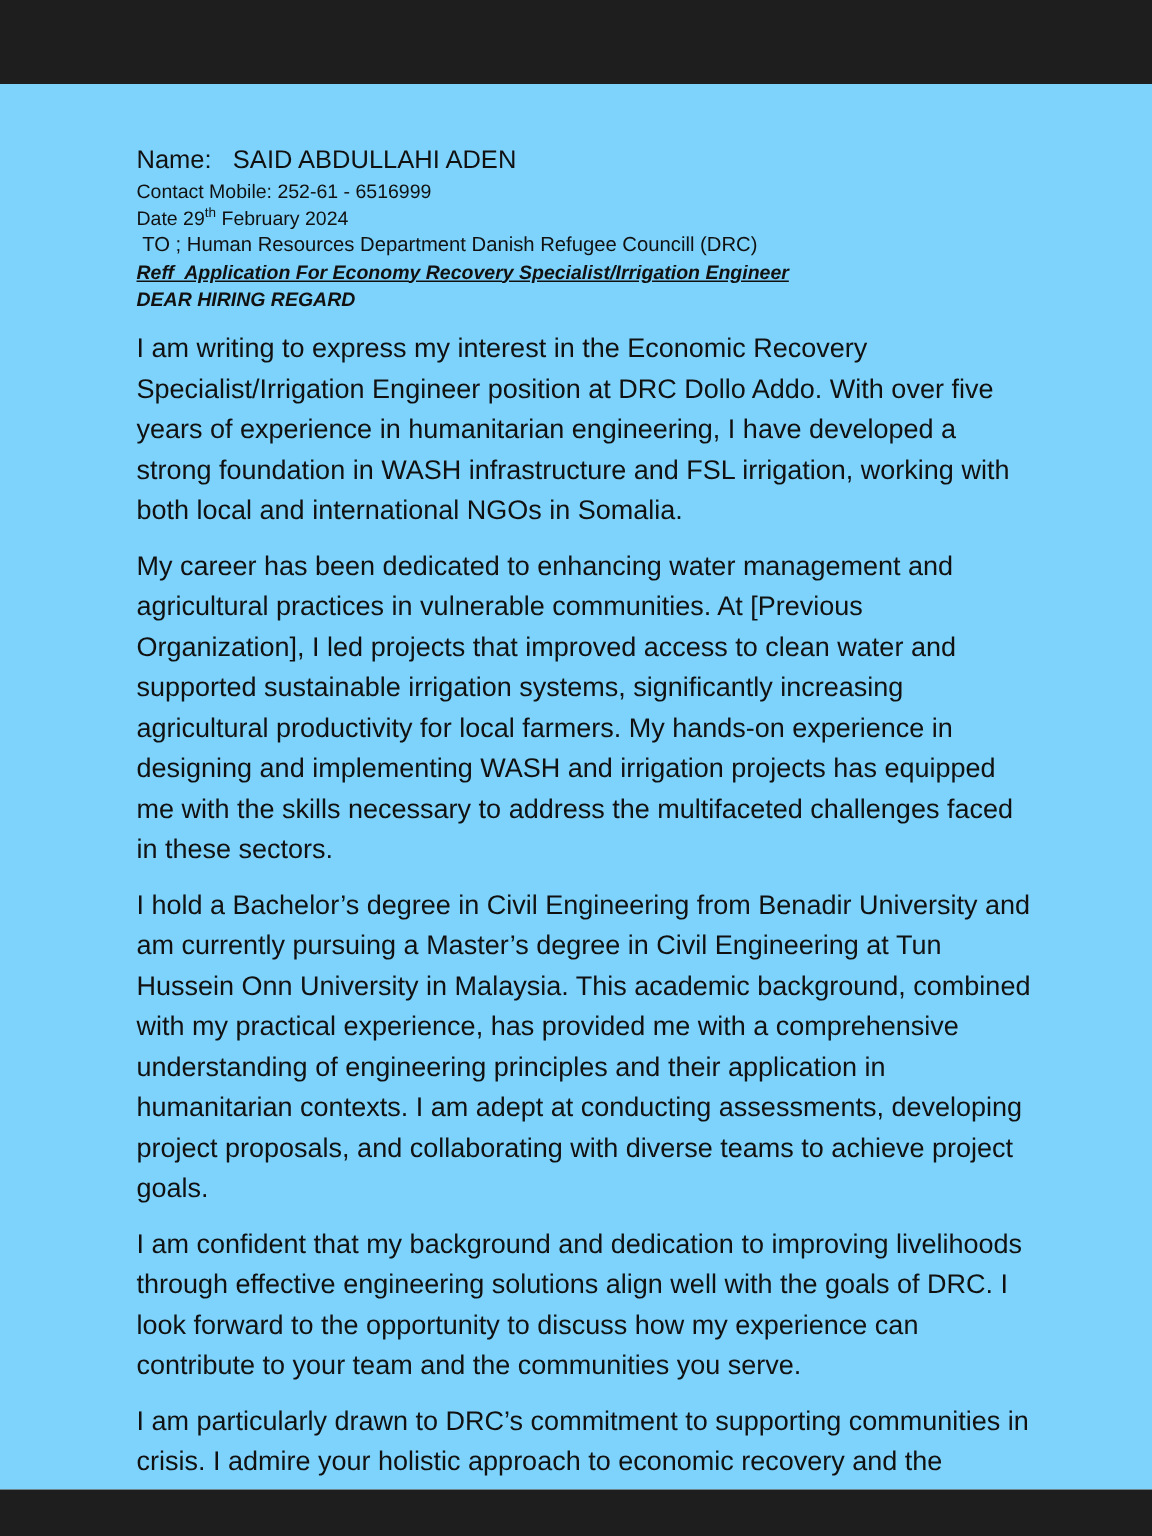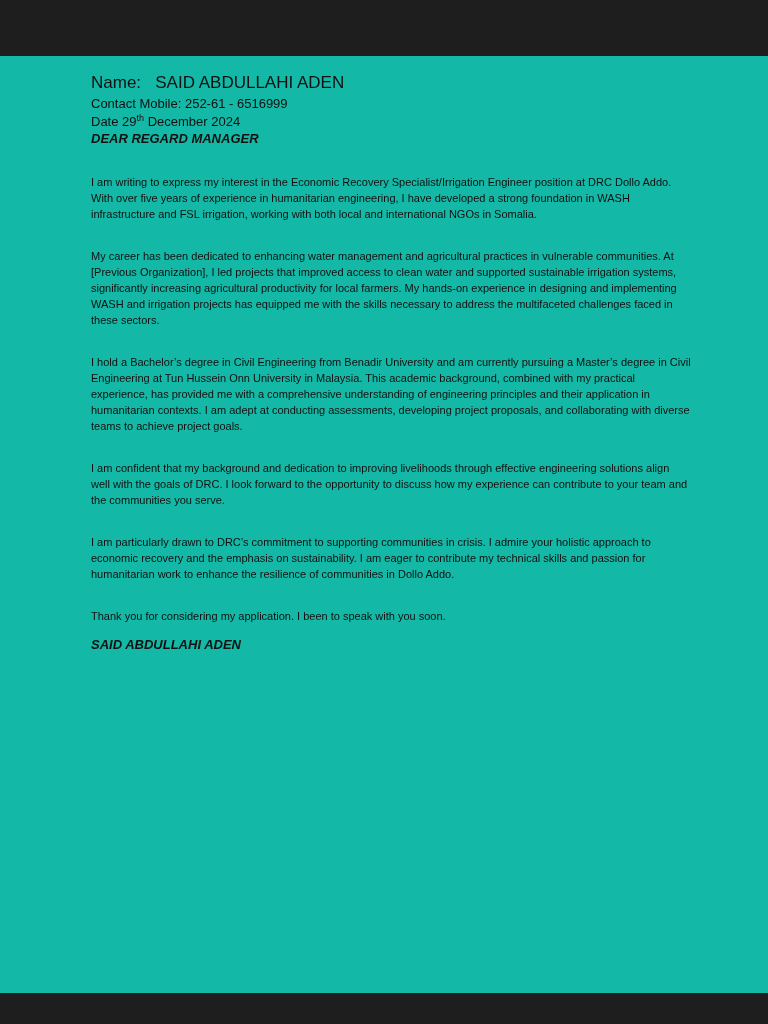--- a/index.html
+++ b/index.html
@@ -17,22 +17,22 @@
     background: #1e1e1e;
   }
   .letterbox.top { top: 0; height: 56px; }
   .letterbox.bottom { bottom: 0; height: 31px; }
   .doc {
     position: absolute;
     top: 56px;
     bottom: 31px;
     left: 0;
     right: 0;
-    background: #14b8a6;
-    padding: 16px 77px 0 91px;
+    background: #7dd3fc;
+    padding: 40px 77px 0 91px;
     overflow: hidden;
   }
   .name-line {
     font-size: 17px;
     line-height: 22px;
     white-space: pre-wrap;
     margin-bottom: 1px;
   }
   .hdr-line {
     font-size: 13px;
@@ -53,23 +53,23 @@
     white-space: pre-wrap;
   }
   .salutation {
     font-size: 13px;
     line-height: 18px;
     font-weight: bold;
     font-style: italic;
     margin-bottom: 8px;
   }
   .body-par {
-    font-size: 11px;
-    line-height: 16px;
-    margin-top: 26px;
+    font-size: 18px;
+    line-height: 27px;
+    margin-top: 10px;
     max-width: 600px;
   }
   .closing-regard {
     font-size: 13px;
     line-height: 18px;
     font-weight: bold;
     font-style: italic;
     margin-top: 44px;
   }
   .signature {
@@ -87,22 +87,24 @@
   }
 </style>
 </head>
 <body>
 
 <div class="letterbox top"></div>
 
 <div class="doc">
   <div class="name-line">Name:   SAID ABDULLAHI ADEN</div>
   <div class="hdr-line">Contact Mobile: 252-61 - 6516999</div>
-  <div class="hdr-line"><span>Date 29</span><sup>th</sup><span> December 2024</span></div>
-  <div class="salutation">DEAR REGARD MANAGER</div>
+  <div class="hdr-line"><span>Date 29</span><sup>th</sup><span> February 2024</span></div>
+  <div class="to-line"> TO ; Human Resources Department Danish Refugee Councill (DRC)</div>
+  <div class="subject-line">Reff  Application For Economy Recovery Specialist/Irrigation Engineer</div>
+  <div class="salutation">DEAR HIRING REGARD</div>
 
   <p class="body-par">I am writing to express my interest in the Economic Recovery Specialist/Irrigation Engineer position at DRC Dollo Addo. With over five years of experience in humanitarian engineering, I have developed a strong foundation in WASH infrastructure and FSL irrigation, working with both local and international NGOs in Somalia.</p>
   <p class="body-par">My career has been dedicated to enhancing water management and agricultural practices in vulnerable communities. At [Previous Organization], I led projects that improved access to clean water and supported sustainable irrigation systems, significantly increasing agricultural productivity for local farmers. My hands-on experience in designing and implementing WASH and irrigation projects has equipped me with the skills necessary to address the multifaceted challenges faced in these sectors.</p>
   <p class="body-par">I hold a Bachelor’s degree in Civil Engineering from Benadir University and am currently pursuing a Master’s degree in Civil Engineering at Tun Hussein Onn University in Malaysia. This academic background, combined with my practical experience, has provided me with a comprehensive understanding of engineering principles and their application in humanitarian contexts. I am adept at conducting assessments, developing project proposals, and collaborating with diverse teams to achieve project goals.</p>
   <p class="body-par">I am confident that my background and dedication to improving livelihoods through effective engineering solutions align well with the goals of DRC. I look forward to the opportunity to discuss how my experience can contribute to your team and the communities you serve.</p>
   <p class="body-par">I am particularly drawn to DRC’s commitment to supporting communities in crisis. I admire your holistic approach to economic recovery and the emphasis on sustainability. I am eager to contribute my technical skills and passion for humanitarian work to enhance the resilience of communities in Dollo Addo.</p>
   <p class="body-par">Thank you for considering my application. I been to speak with you soon.</p>
 
   <div class="signature">SAID ABDULLAHI ADEN</div>
 </div>

